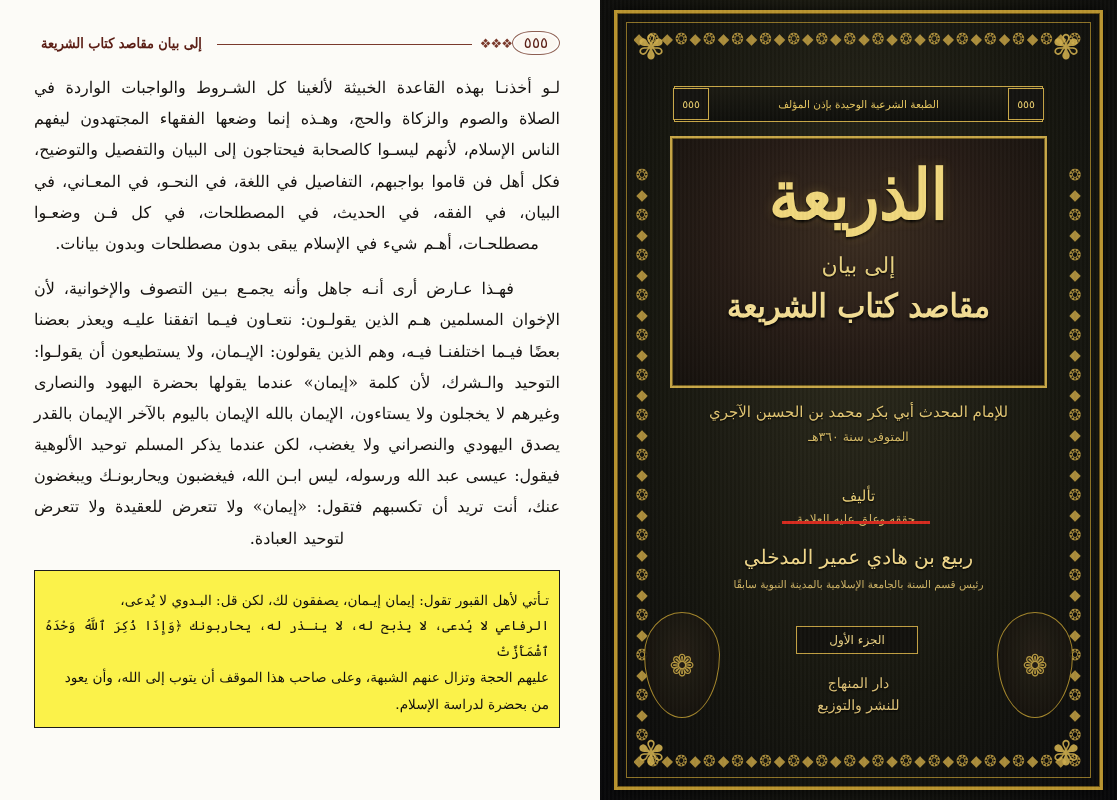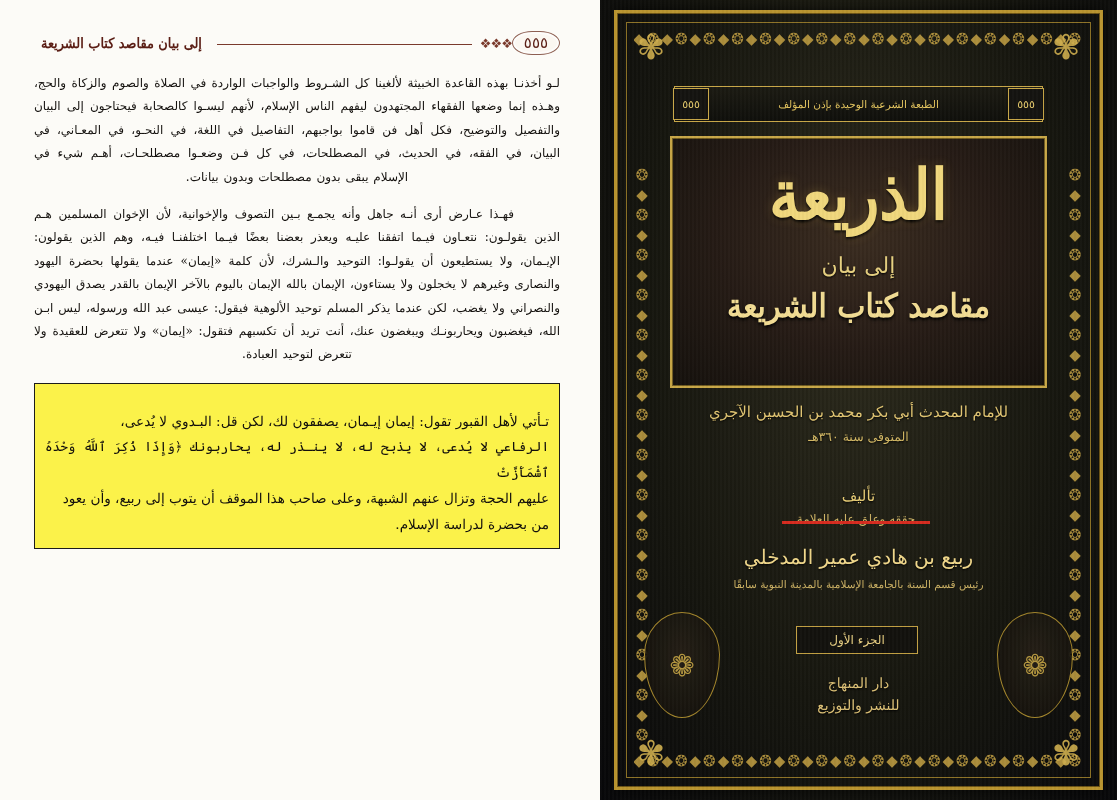--- a/index.html
+++ b/index.html
@@ -68,36 +68,36 @@
     font-weight: bold;
     transform: scaleX(0.92);
   }
 
   .body-text {
     margin-top: 12px;
     direction: rtl;
     text-align: justify;
     text-align-last: center;
     color: #15120f;
-    font-size: 12px;
+    font-size: 16px;
     line-height: 1.95;
     word-spacing: 1px;
   }
   .body-text p {
     margin: 0 0 14px 0;
   }
   .body-text p.indent {
     text-indent: 46px;
   }
 
   .highlight-block {
     margin-top: 16px;
     background: #fbf24a;
     border: 1.6px solid #1c1c1c;
-    padding: 24px 10px 10px 10px;
+    padding: 16px 10px 10px 10px;
     direction: rtl;
     text-align: justify;
     font-size: 13.6px;
     line-height: 1.95;
     color: #120f0c;
     position: relative;
   }
   .highlight-block p { margin: 0; }
   .quran {
     font-size: 13px;
@@ -343,21 +343,21 @@
     </div>
 
     <div class="body-text">
       <p>لـو أخذنـا بهذه القاعدة الخبيثة لألغينا كل الشـروط والواجبات الواردة في الصلاة والصوم والزكاة والحج، وهـذه إنما وضعها الفقهاء المجتهدون ليفهم الناس الإسلام، لأنهم ليسـوا كالصحابة فيحتاجون إلى البيان والتفصيل والتوضيح، فكل أهل فن قاموا بواجبهم، التفاصيل في اللغة، في النحـو، في المعـاني، في البيان، في الفقه، في الحديث، في المصطلحات، في كل فـن وضعـوا مصطلحـات، أهـم شيء في الإسلام يبقى بدون مصطلحات وبدون بيانات.</p>
       <p class="indent">فهـذا عـارض أرى أنـه جاهل وأنه يجمـع بـين التصوف والإخوانية، لأن الإخوان المسلمين هـم الذين يقولـون: نتعـاون فيـما اتفقنا عليـه ويعذر بعضنا بعضًا فيـما اختلفنـا فيـه، وهم الذين يقولون: الإيـمان، ولا يستطيعون أن يقولـوا: التوحيد والـشرك، لأن كلمة «إيمان» عندما يقولها بحضرة اليهود والنصارى وغيرهم لا يخجلون ولا يستاءون، الإيمان بالله الإيمان باليوم بالآخر الإيمان بالقدر يصدق اليهودي والنصراني ولا يغضب، لكن عندما يذكر المسلم توحيد الألوهية فيقول: عيسى عبد الله ورسوله، ليس ابـن الله، فيغضبون ويحاربونـك ويبغضون عنك، أنت تريد أن تكسبهم فتقول: «إيمان» ولا تتعرض للعقيدة ولا تتعرض لتوحيد العبادة.</p>
     </div>
 
     <div class="highlight-block">
       <p>تـأتي لأهل القبور تقول: إيمان إيـمان، يصفقون لك، لكن قل: البـدوي لا يُدعى،</p>
       <p class="quran">الرفاعي لا يُدعى، لا يذبح له، لا ينـذر له، يحاربونك ﴿وَإِذَا ذُكِرَ ٱللَّهُ وَحْدَهُ ٱشْمَأَزَّتْ</p>
-      <p>عليهم الحجة وتزال عنهم الشبهة، وعلى صاحب هذا الموقف أن يتوب إلى ربيع، وأن يعود</p>
+      <p>عليهم الحجة وتزال عنهم الشبهة، وعلى صاحب هذا الموقف أن يتوب إلى الله، وأن يعود</p>
       <p>من بحضرة لدراسة الإسلام.</p>
     </div>
   </div>
 
   <div class="cover">
 
     <div class="cover-frame-outer"></div>
     <div class="cover-frame-inner"></div>
 
     <div class="band top">❂◆❂◆❂◆❂◆❂◆❂◆❂◆❂◆❂◆❂◆❂◆❂◆❂◆❂◆❂◆❂◆❂◆❂</div>

